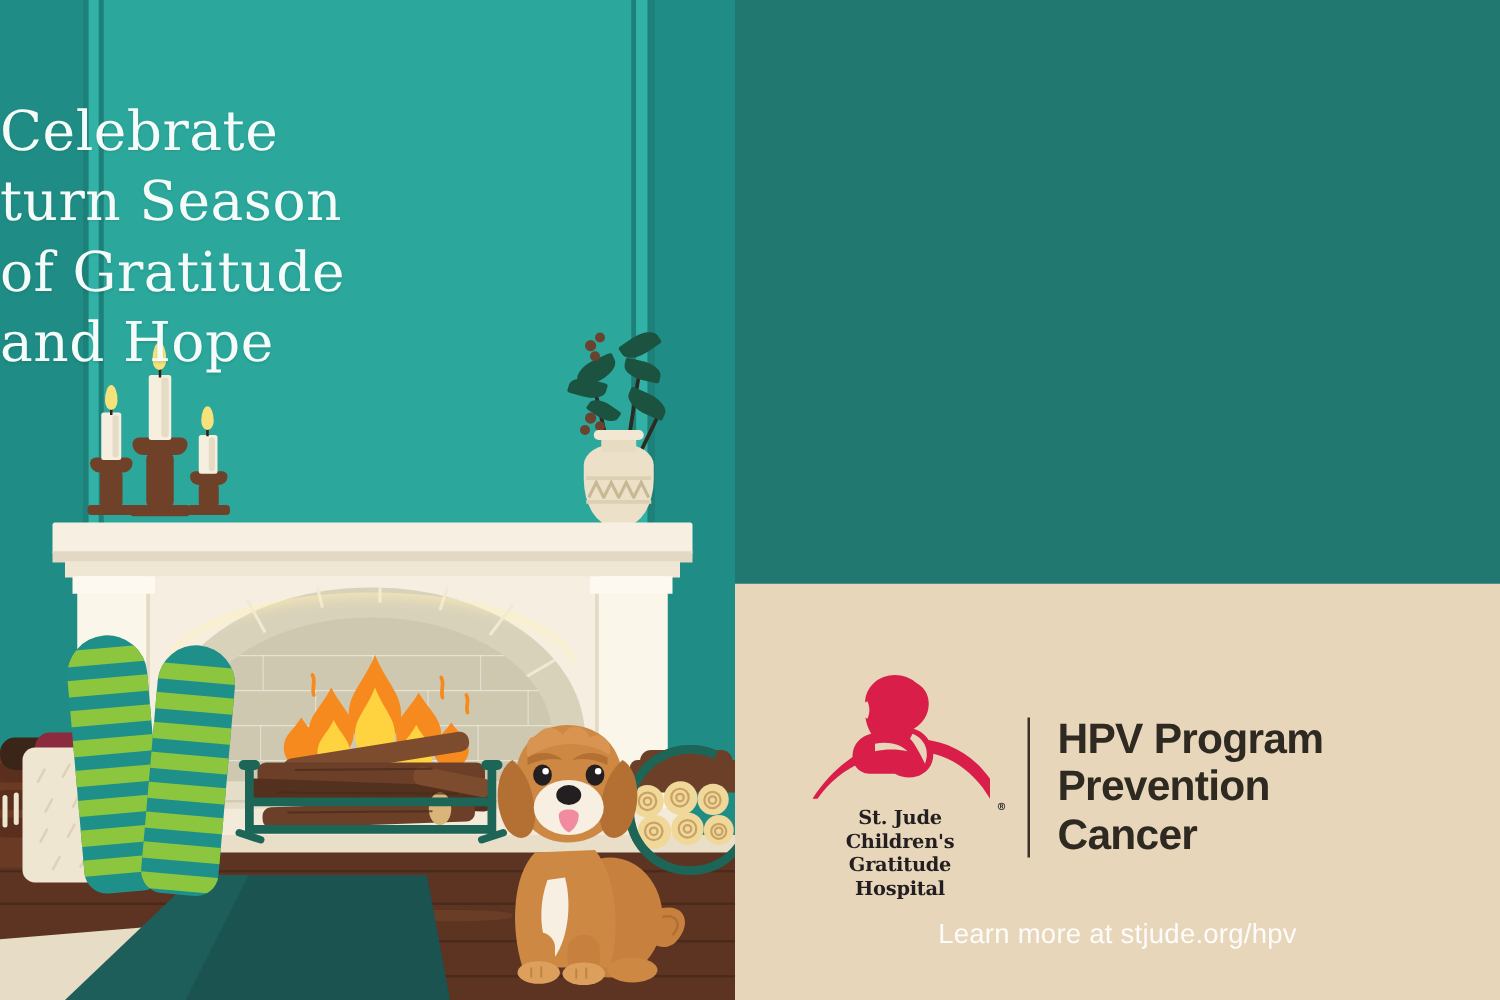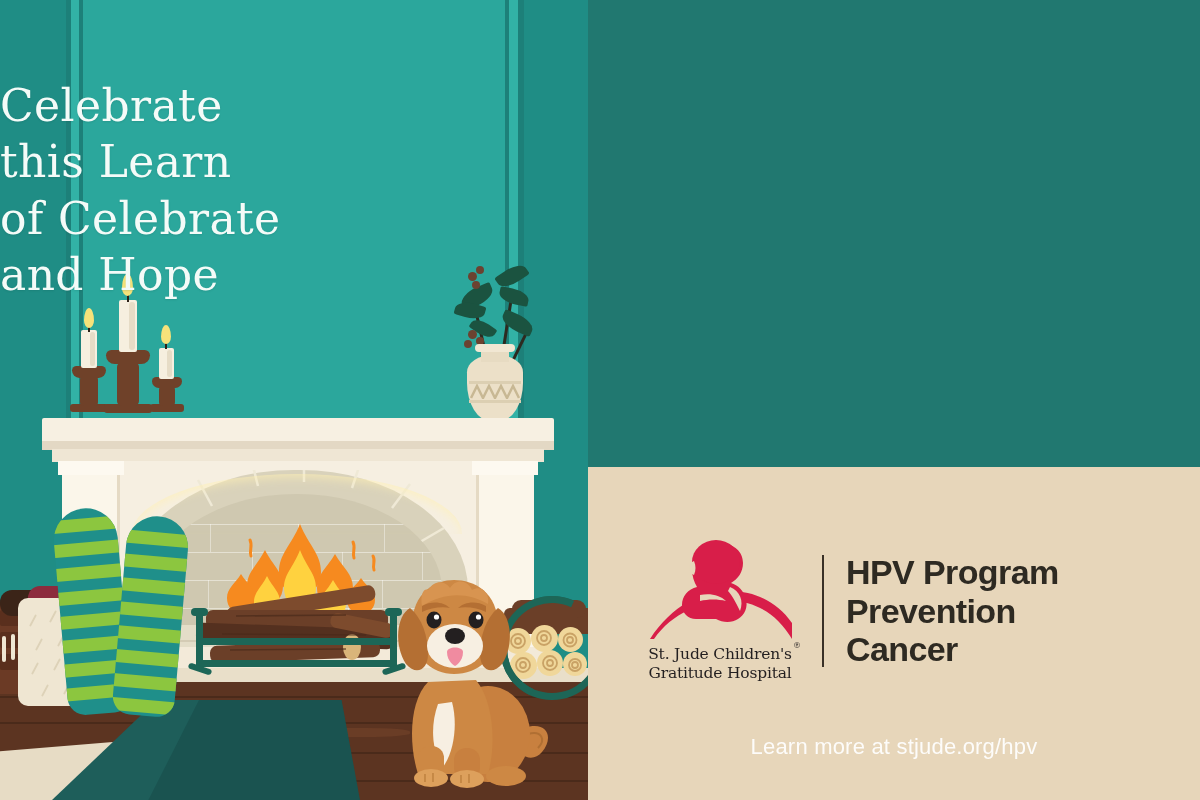--- a/index.html
+++ b/index.html
@@ -49,20 +49,21 @@
   .stjude-lockup {
     display:flex; flex-direction:column; align-items:center;
     width:152px;
   }
   .stjude-mark { width:152px; height:104px; display:block; }
   .stjude-words {
     font-family:"DejaVu Serif","Liberation Serif",serif;
     color:#231f20; font-size:15.5px; line-height:1.22;
     text-align:center; letter-spacing:-0.2px; margin-top:2px;
     position:relative;
+    font-weight:bold;
   }
   .reg-mark {
     position:absolute; right:-9px; top:-4px; font-size:8px;
   }
   .divider-rule {
     width:2px; height:112px; background:#3a3127;
     margin:0 22px 0 26px;
   }
   .program-name {
     font-family:"Liberation Sans", sans-serif;
@@ -558,22 +559,22 @@
       <ellipse cx="84" cy="42" rx="7.5" ry="8.5" fill="#231f20"></ellipse>
       <circle cx="44.5" cy="39" r="2.6" fill="#ffffff"></circle>
       <circle cx="86.5" cy="39" r="2.6" fill="#ffffff"></circle>
 
       <path d="M30 28 C40 22 52 24 58 30 C50 28 38 30 30 34 Z" fill="#b46f33"></path>
       <path d="M94 28 C84 22 72 24 66 30 C74 28 86 30 94 34 Z" fill="#b46f33"></path>
     </svg>
 
     <div class="headline">
       <span>Celebrate</span>
-      <span>this Learn</span>
-      <span>of Celebrate</span>
+      <span>turn Season</span>
+      <span>of Gratitude</span>
       <span>and Hope</span>
     </div>
   </div>
 
 
   <div class="brand-panel">
 
     <div class="logo-row">
 
       <div class="stjude-lockup">

